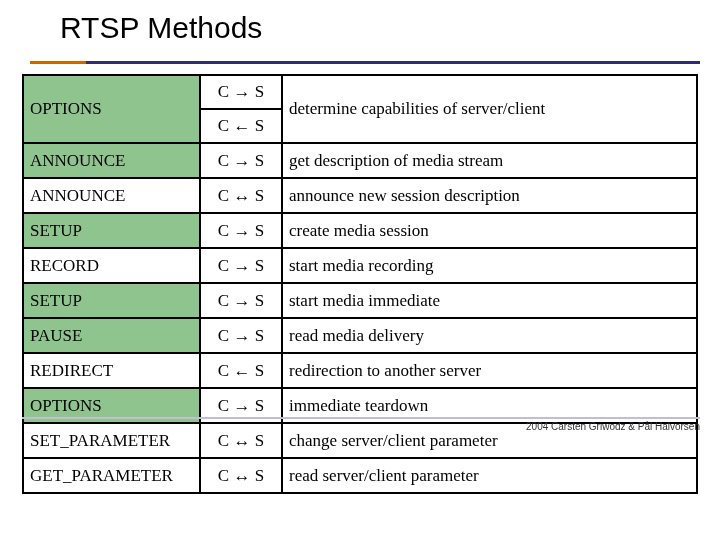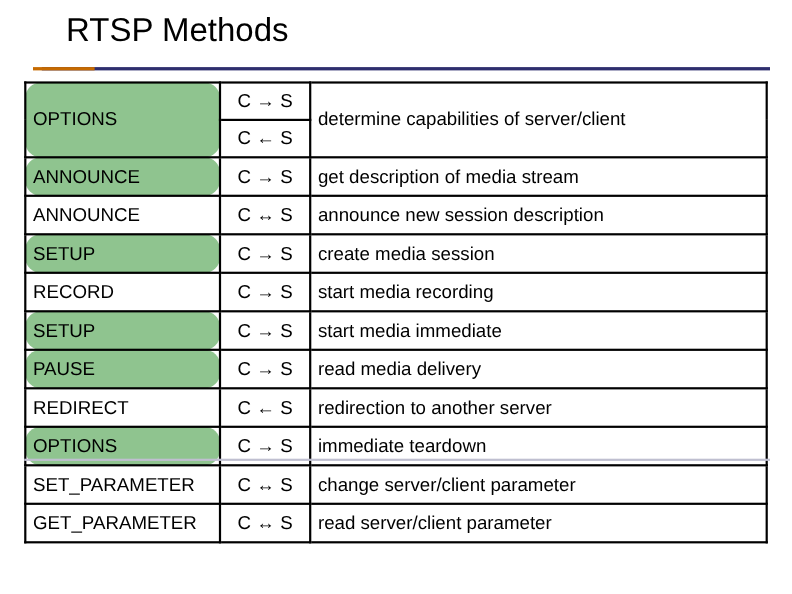--- a/index.html
+++ b/index.html
@@ -55,27 +55,28 @@
     table-layout: fixed;
   }
   table.methods td {
     border: 2px solid #000;
     padding: 0 6px;
     height: 35px;
     vertical-align: middle;
     font-size: 17px;
     line-height: 1.05;
     background: #fff;
+    font-family: Liberation Serif, serif;
   }
   table.methods tr.tight td { height: 34px; }
   table.methods col.c1 { width: 177px; }
   table.methods col.c2 { width: 82px; }
   table.methods col.c3 { width: auto; }
   td.method { font-size: 18px; }
-  td.method.green { background: #8fc48f; border-radius: 14px; }
+  td.method.green { background: #8fc48f; }
   td.dir {
     text-align: center;
     font-size: 17px;
     white-space: nowrap;
   }
   td.desc { font-size: 17px; }
   .footer {
     position: absolute;
     bottom: 6px;
     left: 0;
@@ -191,15 +192,16 @@
           <td class="method">GET_PARAMETER</td>
           <td class="dir">C ↔ S</td>
           <td class="desc">read server/client parameter</td>
         </tr>
       </tbody>
     </table>
   </div>
 
   <div class="footer">
     <div class="footer-rule"></div>
+    <div class="footer-right">2004 Carsten Griwodz &amp; Pål Halvorsen</div>
   </div>
 
 </div>
 
 </body></html>

